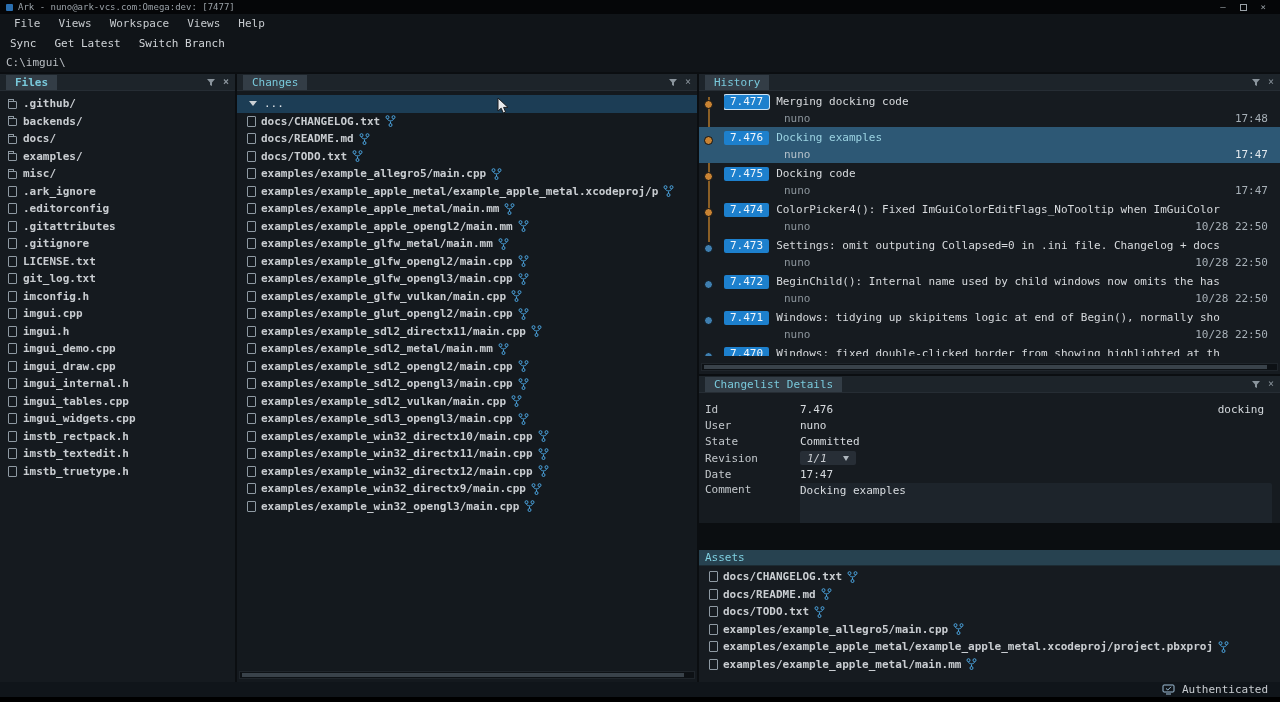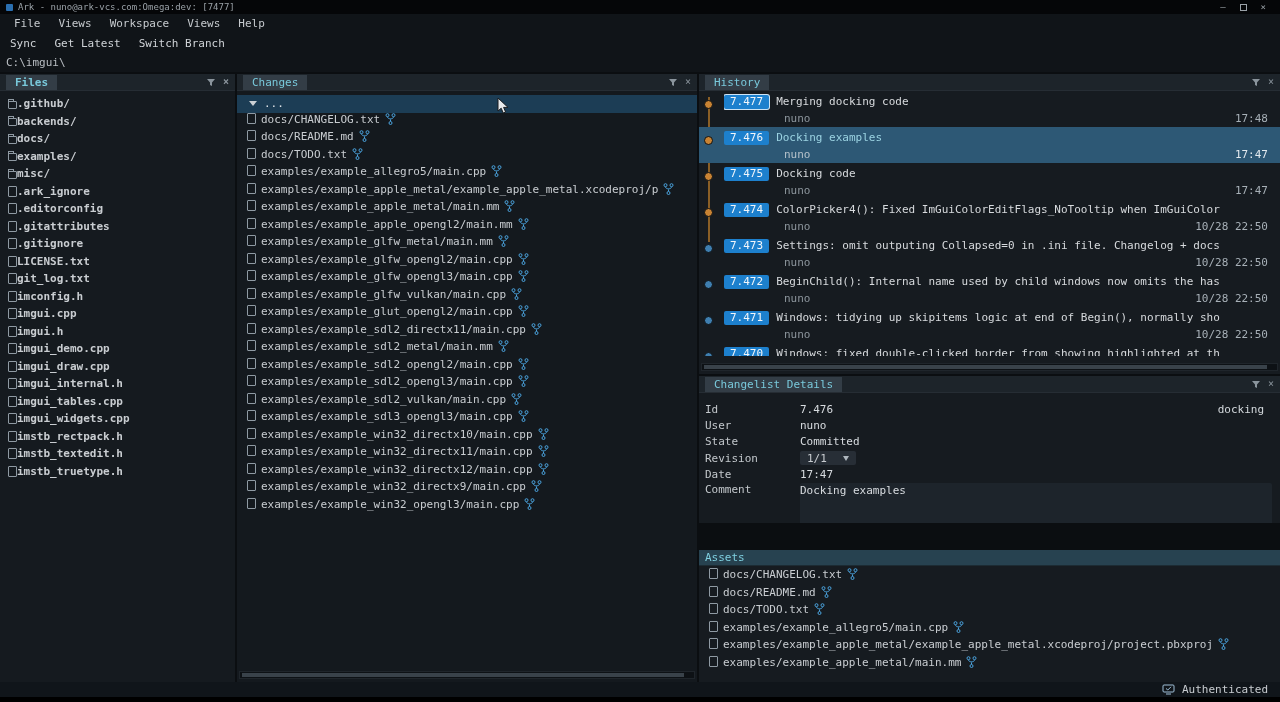--- a/index.html
+++ b/index.html
@@ -53,21 +53,21 @@
 
   .files-panel   { left:0;   top:0;     width:235px; bottom:0;font-weight:bold; }
   .changes-panel { left:237px; top:0;   width:460px; bottom:0; background:#14191e; }
   .history-panel { left:699px; top:0;   right:0; height:300px; background:#161b20; }
   .details-panel { left:699px; top:302px; right:0; height:147px; background:#161b20; }
   .assets-panel  { left:699px; top:476px; right:0; bottom:0; background:#161b20; }
 
   
   .tree { padding-top:4px; }
   .tree-row {
-    height:17.5px; display:flex; align-items:center; 
+    height:17.5px; display:flex; align-items:center; gap:6px;
     padding-left:8px; white-space:nowrap; overflow:hidden;
   }
   .row-text { color:#c9cdd1; }
   .doc-icon {
     position:relative; width:9px; height:11px; flex:none;
     border:1px solid #8f9aa3; border-radius:1px;
   }
   .doc-icon.folder { height:8px; margin-top:2px; }
   .doc-icon.folder::before {
     content:""; position:absolute; top:-3px; left:-1px;
@@ -77,22 +77,22 @@
   .changes-list { padding-top:4px; position:relative; }
   .root-row {
     height:17.5px; display:flex; align-items:center; gap:7px;
     padding-left:12px; background:#1c3d55; color:#dde2e6;
   }
   .tri-down {
     width:0; height:0; border-left:4px solid transparent; border-right:4px solid transparent;
     border-top:5px solid #ccd1d5; flex:none;
   }
   .change-row {
-    height:17.5px; display:flex; gap:5px;
-    padding-left:10px; white-space:nowrap; overflow:hidden;
+    height:17.5px; display:flex; align-items:center; gap:5px;
+    padding-left:10px; white-space:nowrap; overflow:hidden;font-weight:bold;
   }
   .branch-icon { flex:none; display:inline-flex; }
 
   .hscroll {
     position:absolute; left:2px; right:2px; bottom:3px; height:8px;
     background:#0d1115; border:1px solid #1f252b;
   }
   .hscroll-thumb { position:absolute; top:1px; bottom:1px; left:2px; right:10px; background:#39424a; }
 
   
@@ -120,21 +120,21 @@
   .hist-row.selected .hist-time { color:#e2e9ee; }
 
   
   .details-body { padding:8px 8px 0 6px; position:relative; }
   .detail-row { display:flex; align-items:center; height:16.4px; }
   .d-label { width:95px; flex:none; color:#c3c8cc; }
   .d-value { color:#d8dce0; }
   .d-branch { margin-left:auto; padding-right:8px; color:#d3d8dc; }
   .d-combo {
     display:inline-flex; align-items:center; gap:16px;
-    background:#272e36; border-radius:2px; padding:1px 7px; height:14px;
+    background:#272e36; border-radius:2px; padding:1px 7px; height:14px;font-style:italic;
   }
   .d-combo .tri-down { border-top-color:#aeb6bd; border-left-width:3.5px; border-right-width:3.5px; }
   .detail-row.comment { align-items:flex-start; height:auto; }
   .comment-box {
     flex:1; height:58px; background:#1d242b; border-radius:2px;
     padding:1px 0 0 0; color:#d8dce0;
   }
 
   
   .assets-header {

